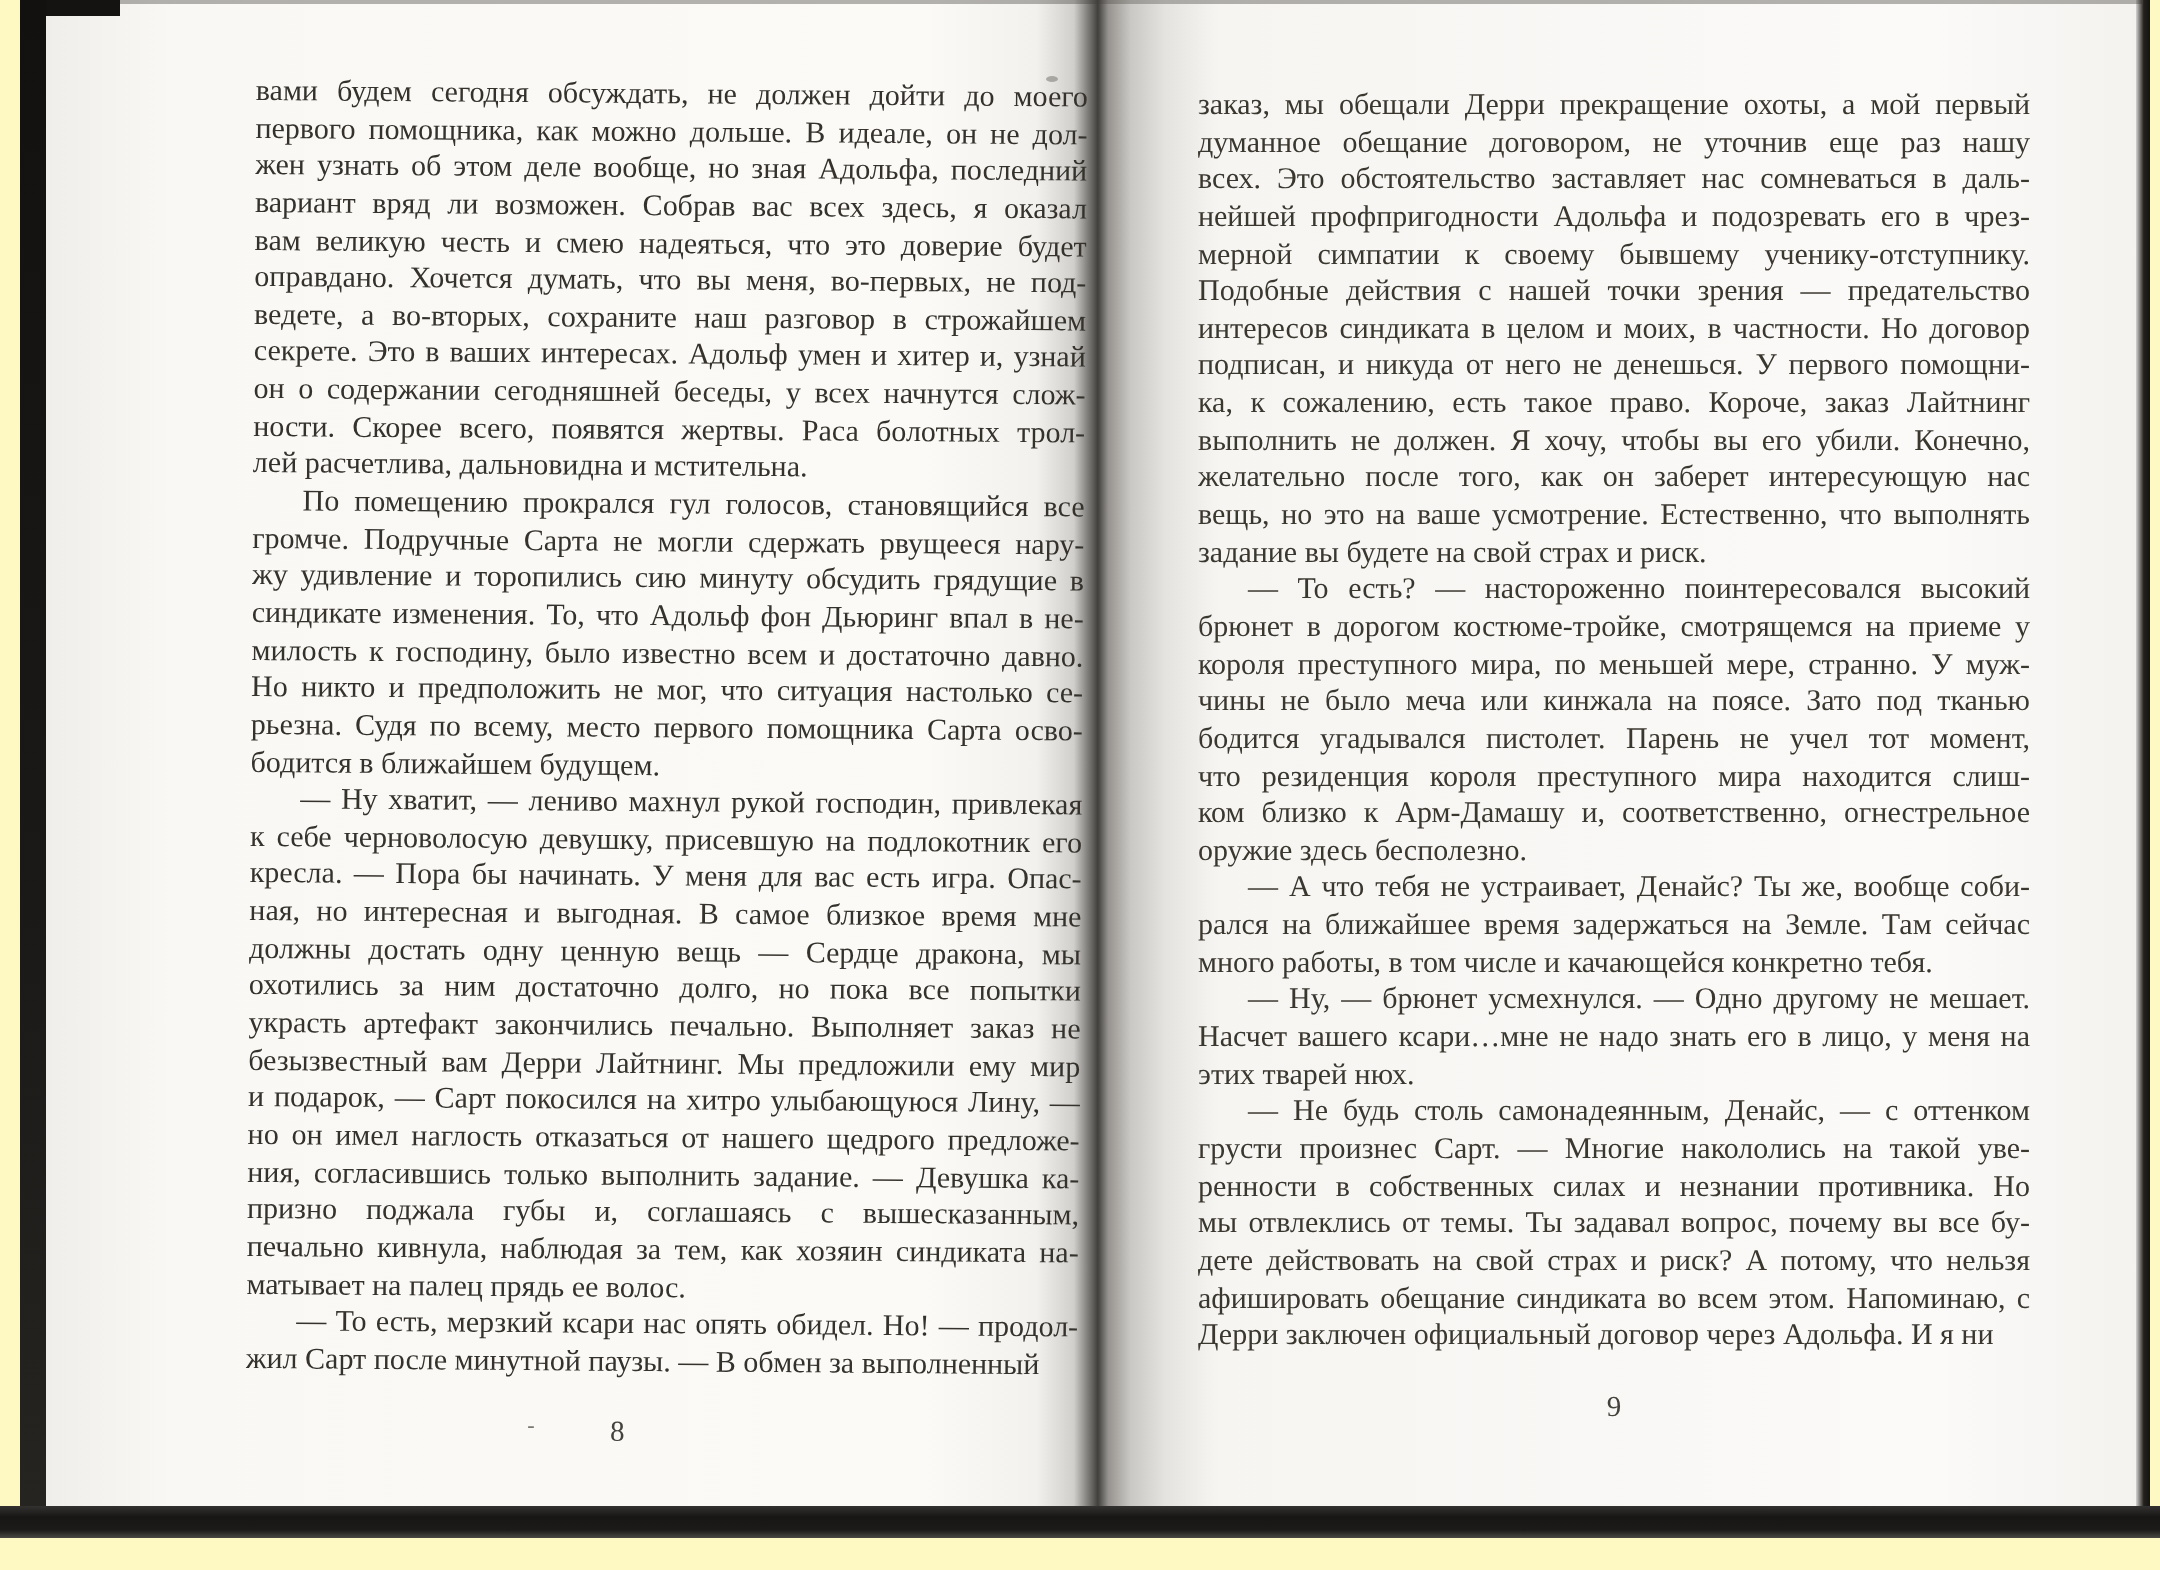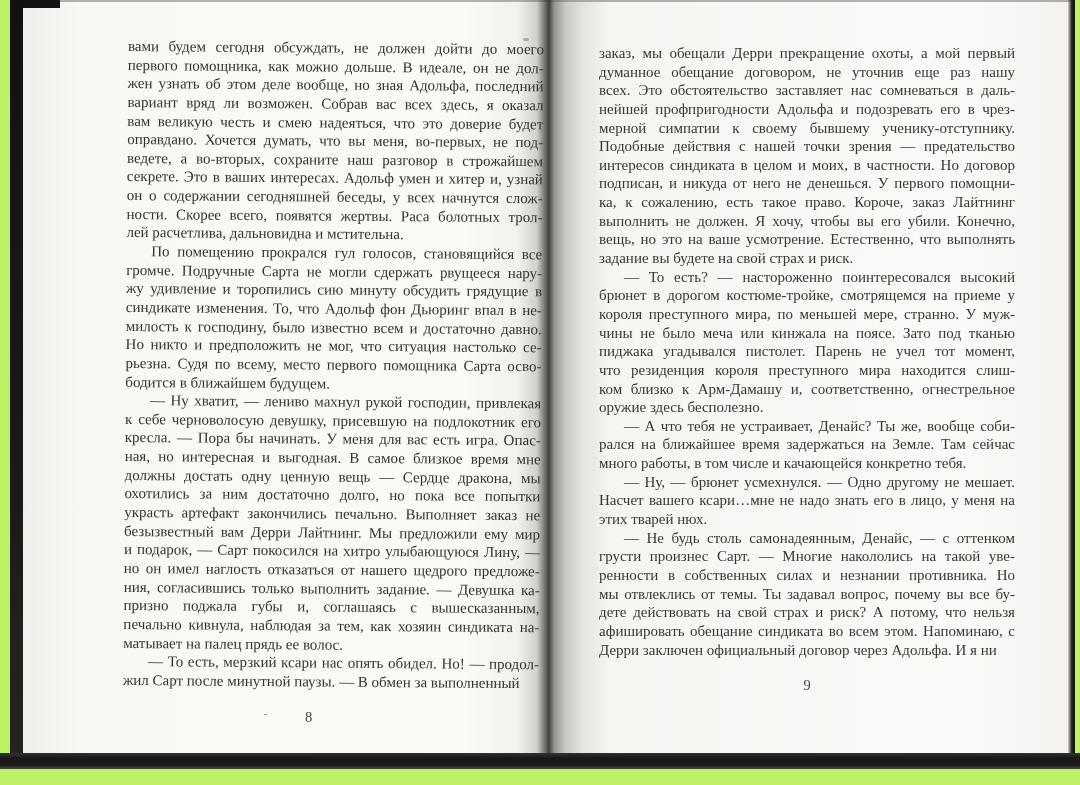--- a/index.html
+++ b/index.html
@@ -5,21 +5,21 @@
   html, body {
     margin: 0; padding: 0;
     width: 1080px; height: 785px;
     background: #ffffff;
     overflow: hidden;
     font-family: "Liberation Serif", "DejaVu Serif", serif;
   }
   .scan {
     position: relative;
     width: 1080px; height: 785px;
-    background: #bef264;
+    background: #fef9c3;
   }
   
   .paper {
     position: absolute;
     left: 23px; top: 0; width: 1048px; height: 753px;
     background: linear-gradient(90deg, #efeeea 0%, #f9f8f5 6%, #fbfaf7 42%, #efedea 49.5%, #d8d6d2 50.5%, #f6f5f2 56%, #fbfaf8 90%, #f3f2ef 100%);
   }
   
   .edge-left-bar {
     position: absolute; left: 10px; top: 0; width: 13px; height: 753px;
@@ -169,27 +169,28 @@
         <div class="line">заказ, мы обещали Дерри прекращение охоты, а мой первый</div>
         <div class="line">думанное обещание договором, не уточнив еще раз нашу</div>
         <div class="line">всех. Это обстоятельство заставляет нас сомневаться в даль-</div>
         <div class="line">нейшей профпригодности Адольфа и подозревать его в чрез-</div>
         <div class="line">мерной симпатии к своему бывшему ученику-отступнику.</div>
         <div class="line">Подобные действия с нашей точки зрения — предательство</div>
         <div class="line">интересов синдиката в целом и моих, в частности. Но договор</div>
         <div class="line">подписан, и никуда от него не денешься. У первого помощни-</div>
         <div class="line">ка, к сожалению, есть такое право. Короче, заказ Лайтнинг</div>
         <div class="line">выполнить не должен. Я хочу, чтобы вы его убили. Конечно,</div>
+        <div class="line">желательно после того, как он заберет интересующую нас</div>
         <div class="line">вещь, но это на ваше усмотрение. Естественно, что выполнять</div>
         <div class="line end">задание вы будете на свой страх и риск.</div>
         <div class="line indent">— То есть? — настороженно поинтересовался высокий</div>
         <div class="line">брюнет в дорогом костюме-тройке, смотрящемся на приеме у</div>
         <div class="line">короля преступного мира, по меньшей мере, странно. У муж-</div>
         <div class="line">чины не было меча или кинжала на поясе. Зато под тканью</div>
-        <div class="line">пиджака угадывался пистолет. Парень не учел тот момент,</div>
+        <div class="line">бодится угадывался пистолет. Парень не учел тот момент,</div>
         <div class="line">что резиденция короля преступного мира находится слиш-</div>
         <div class="line">ком близко к Арм-Дамашу и, соответственно, огнестрельное</div>
         <div class="line end">оружие здесь бесполезно.</div>
         <div class="line indent">— А что тебя не устраивает, Денайс? Ты же, вообще соби-</div>
         <div class="line">рался на ближайшее время задержаться на Земле. Там сейчас</div>
         <div class="line end">много работы, в том числе и качающейся конкретно тебя.</div>
         <div class="line indent">— Ну, — брюнет усмехнулся. — Одно другому не мешает.</div>
         <div class="line">Насчет вашего ксари…мне не надо знать его в лицо, у меня на</div>
         <div class="line end">этих тварей нюх.</div>
         <div class="line indent">— Не будь столь самонадеянным, Денайс, — с оттенком</div>

